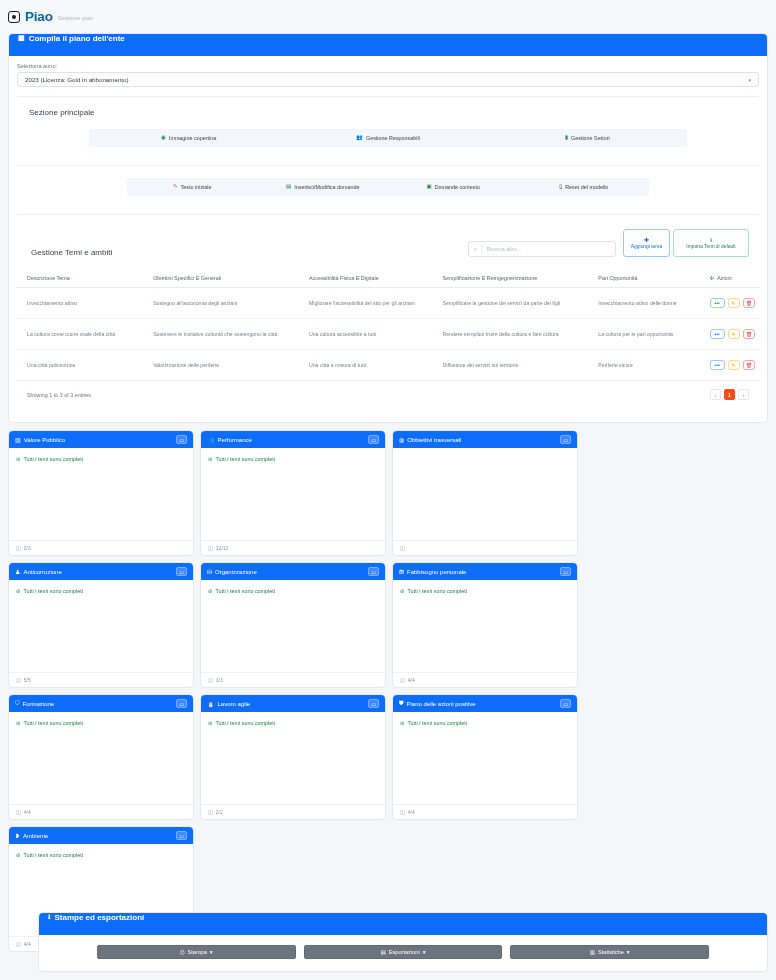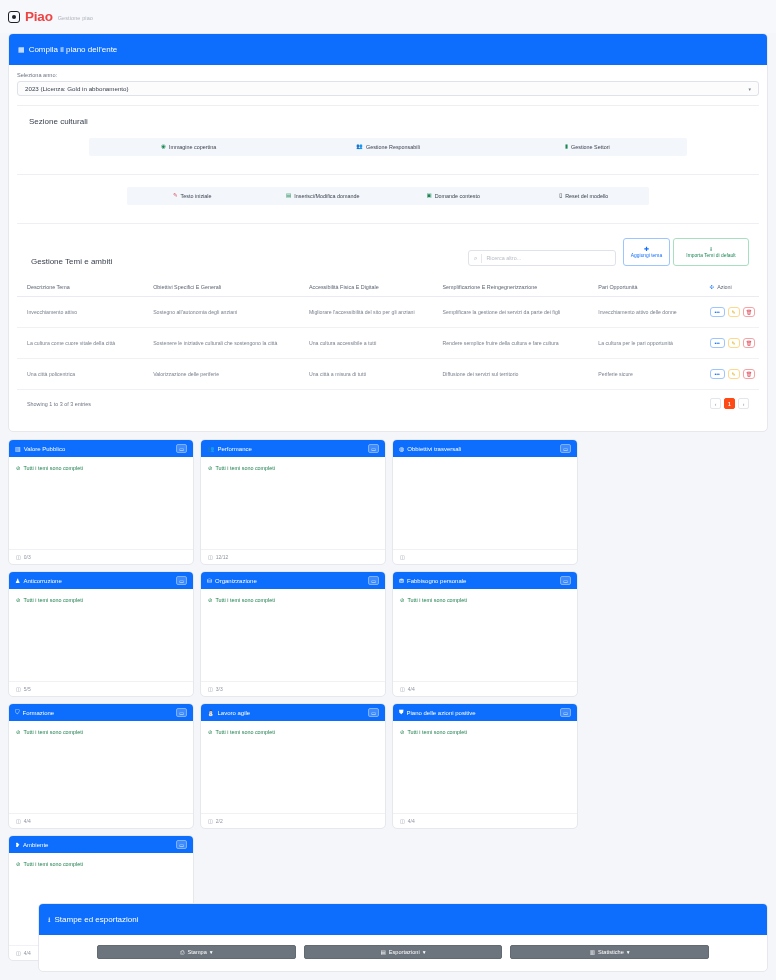--- a/index.html
+++ b/index.html
@@ -35,46 +35,47 @@
     left: 50%; top: 50%;
     width: 4px; height: 4px;
     margin: -2px 0 0 -2px;
     background: #1b1f27;
     border-radius: 50%;
   }
   .brand-name {
     font-size: 13.5px;
     font-weight: bold;
     letter-spacing: -0.2px;
-    color: #ef4444;
+    color: #0369a1;
   }
   .brand-sub {
     font-size: 5.5px;
     color: #aeb3bd;
     letter-spacing: 0.1px;
     padding-top: 3px;
   }
 
   
   .panel {
     margin: 0 8px;
     background: #ffffff;
     border: 1px solid #e6e8ee;
     border-radius: 5px;
     overflow: hidden;
   }
   .panel-head {
     background: #0d6efd;
     color: #ffffff;
-    height: 31px;
-    display: flex;
-    align-items: center;
+    height: 22px;
+    display: flex;
+    align-items: flex-start;
     gap: 4px;
     padding: 0 9px;
     font-size: 8px;
+    font-weight: bold;
   }
   .panel-head .ico { font-size: 7px; line-height: 1; }
 
   .panel-body { padding: 7px 8px 10px 8px; }
 
   .field-label {
     font-size: 5.6px;
     color: #6a7180;
     margin-bottom: 3px;
   }
@@ -339,21 +340,21 @@
     <div class="panel-body">
 
       <div class="field-label">Seleziona anno:</div>
       <div class="select-box">
         <span>2023 (Licenza: Gold in abbonamento)</span>
         <span class="caret">▾</span>
       </div>
 
       <div class="hr"></div>
 
-      <div class="sec-title">Sezione culturali</div>
+      <div class="sec-title">Sezione principale</div>
       <div class="strip">
         <div class="strip-item">
           <span class="ico g-green">◉</span>
           <span>Immagine copertina</span>
         </div>
         <div class="strip-item">
           <span class="ico g-green">👥</span>
           <span>Gestione Responsabili</span>
         </div>
         <div class="strip-item">

